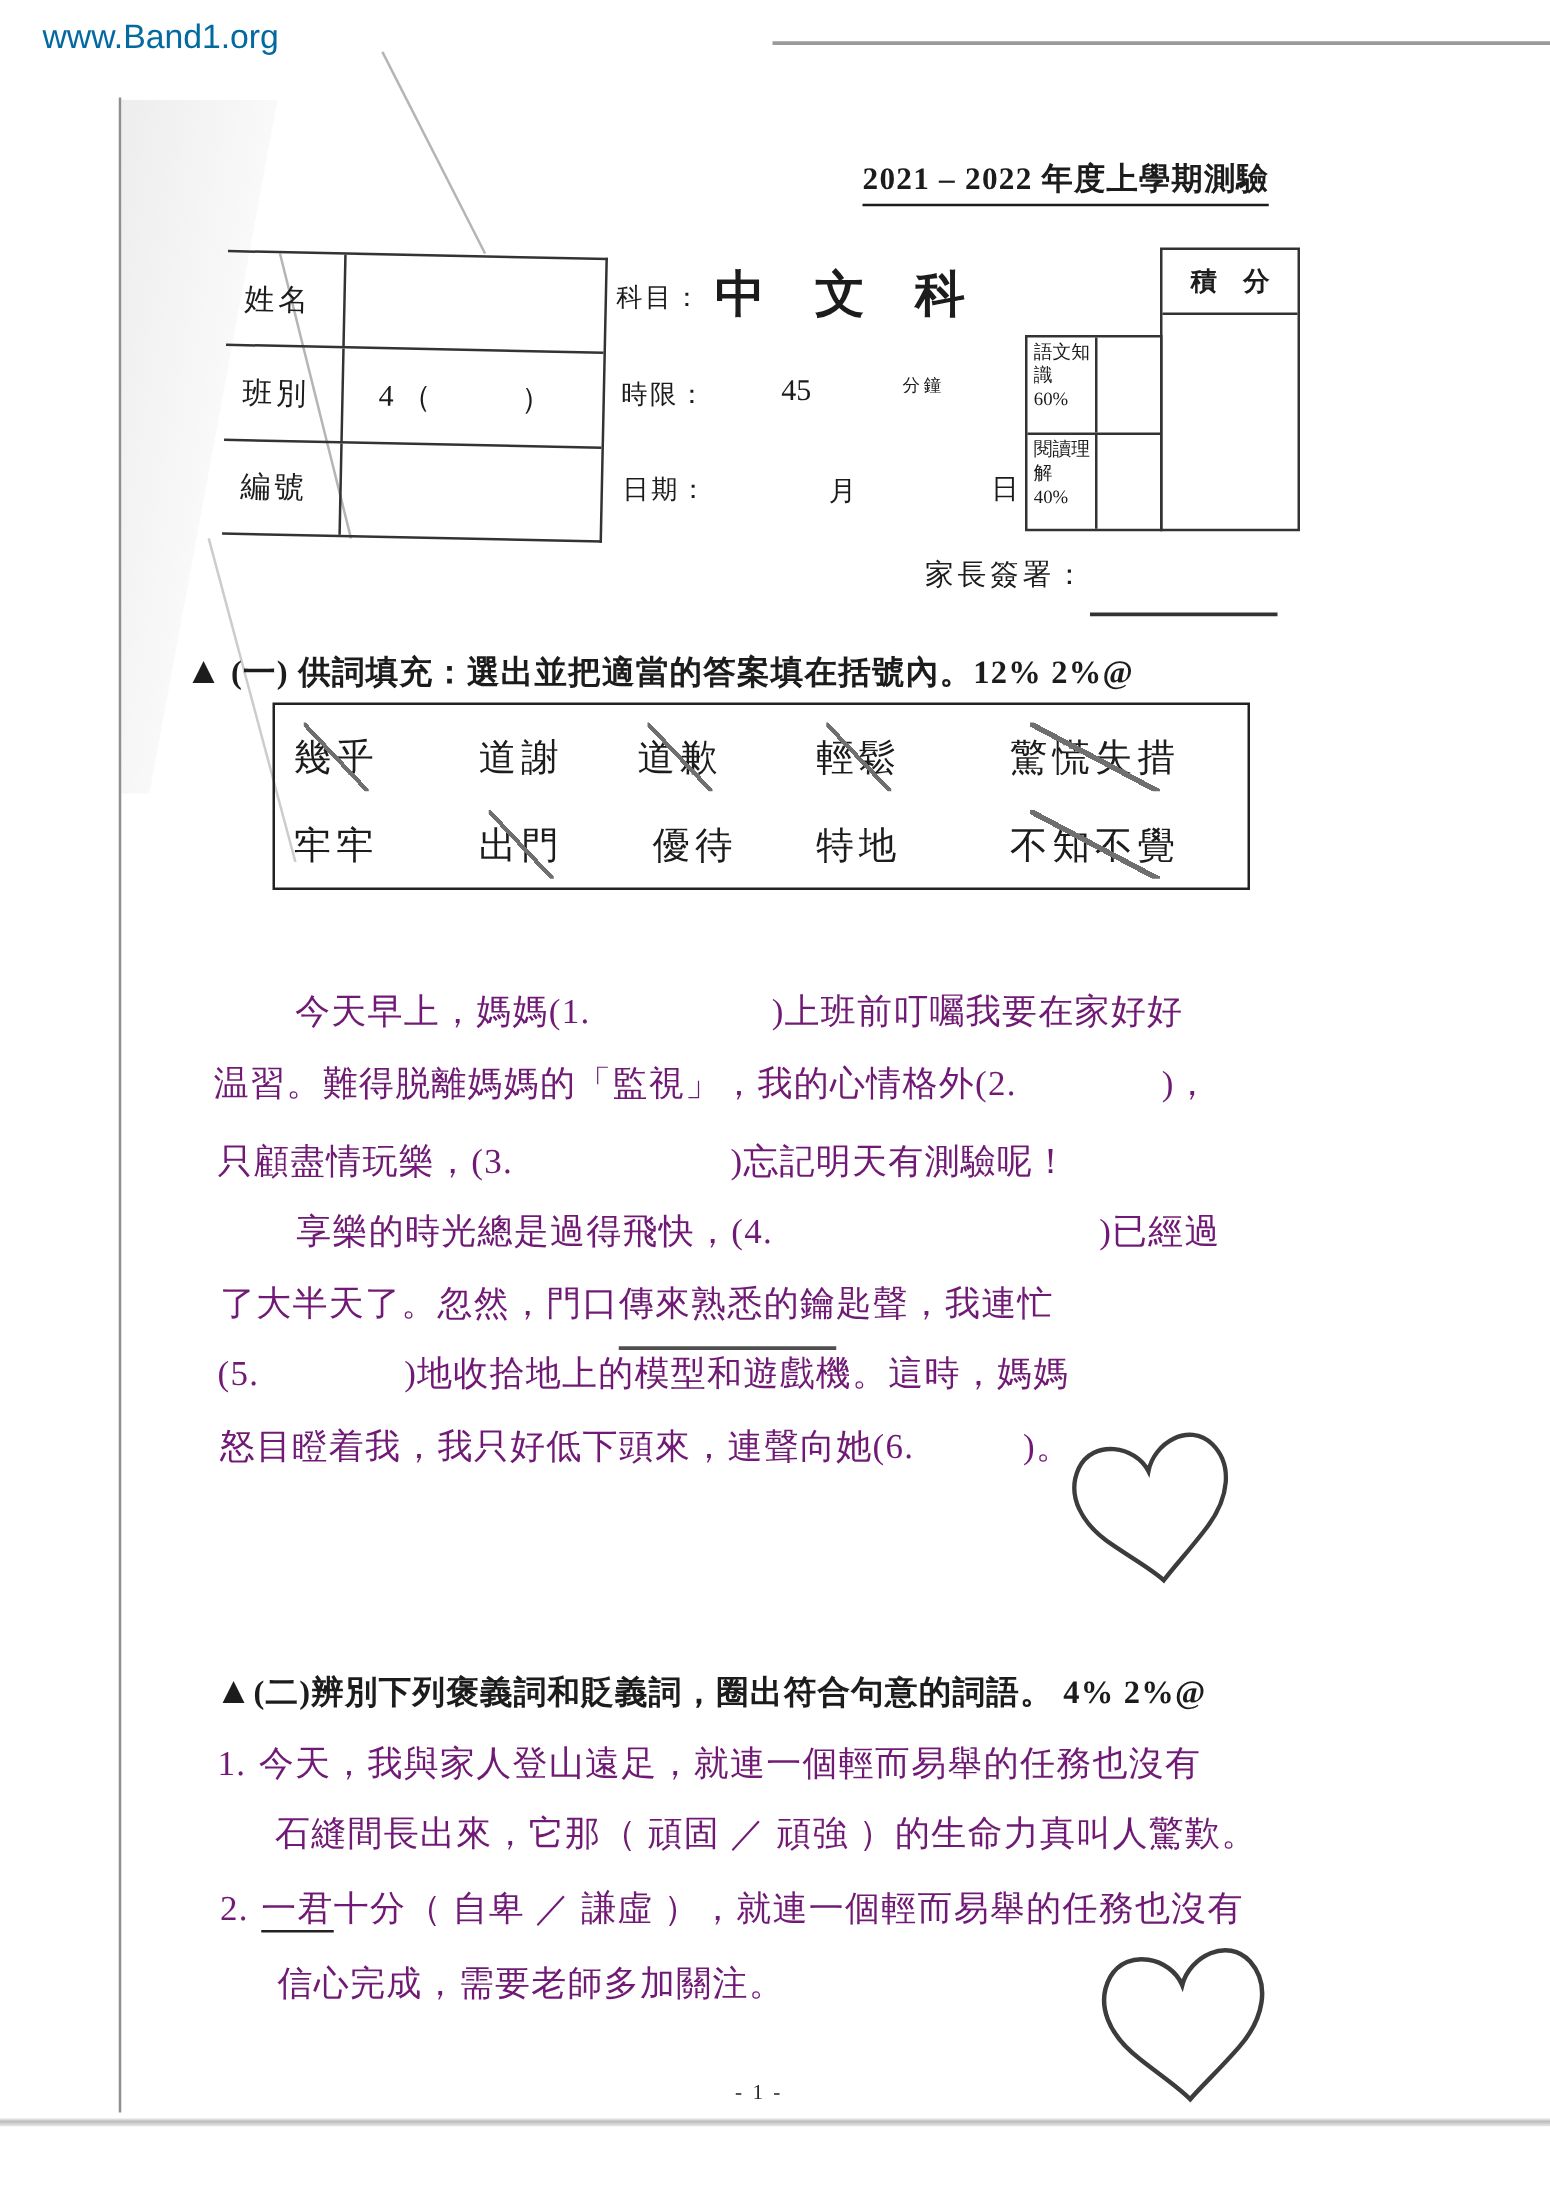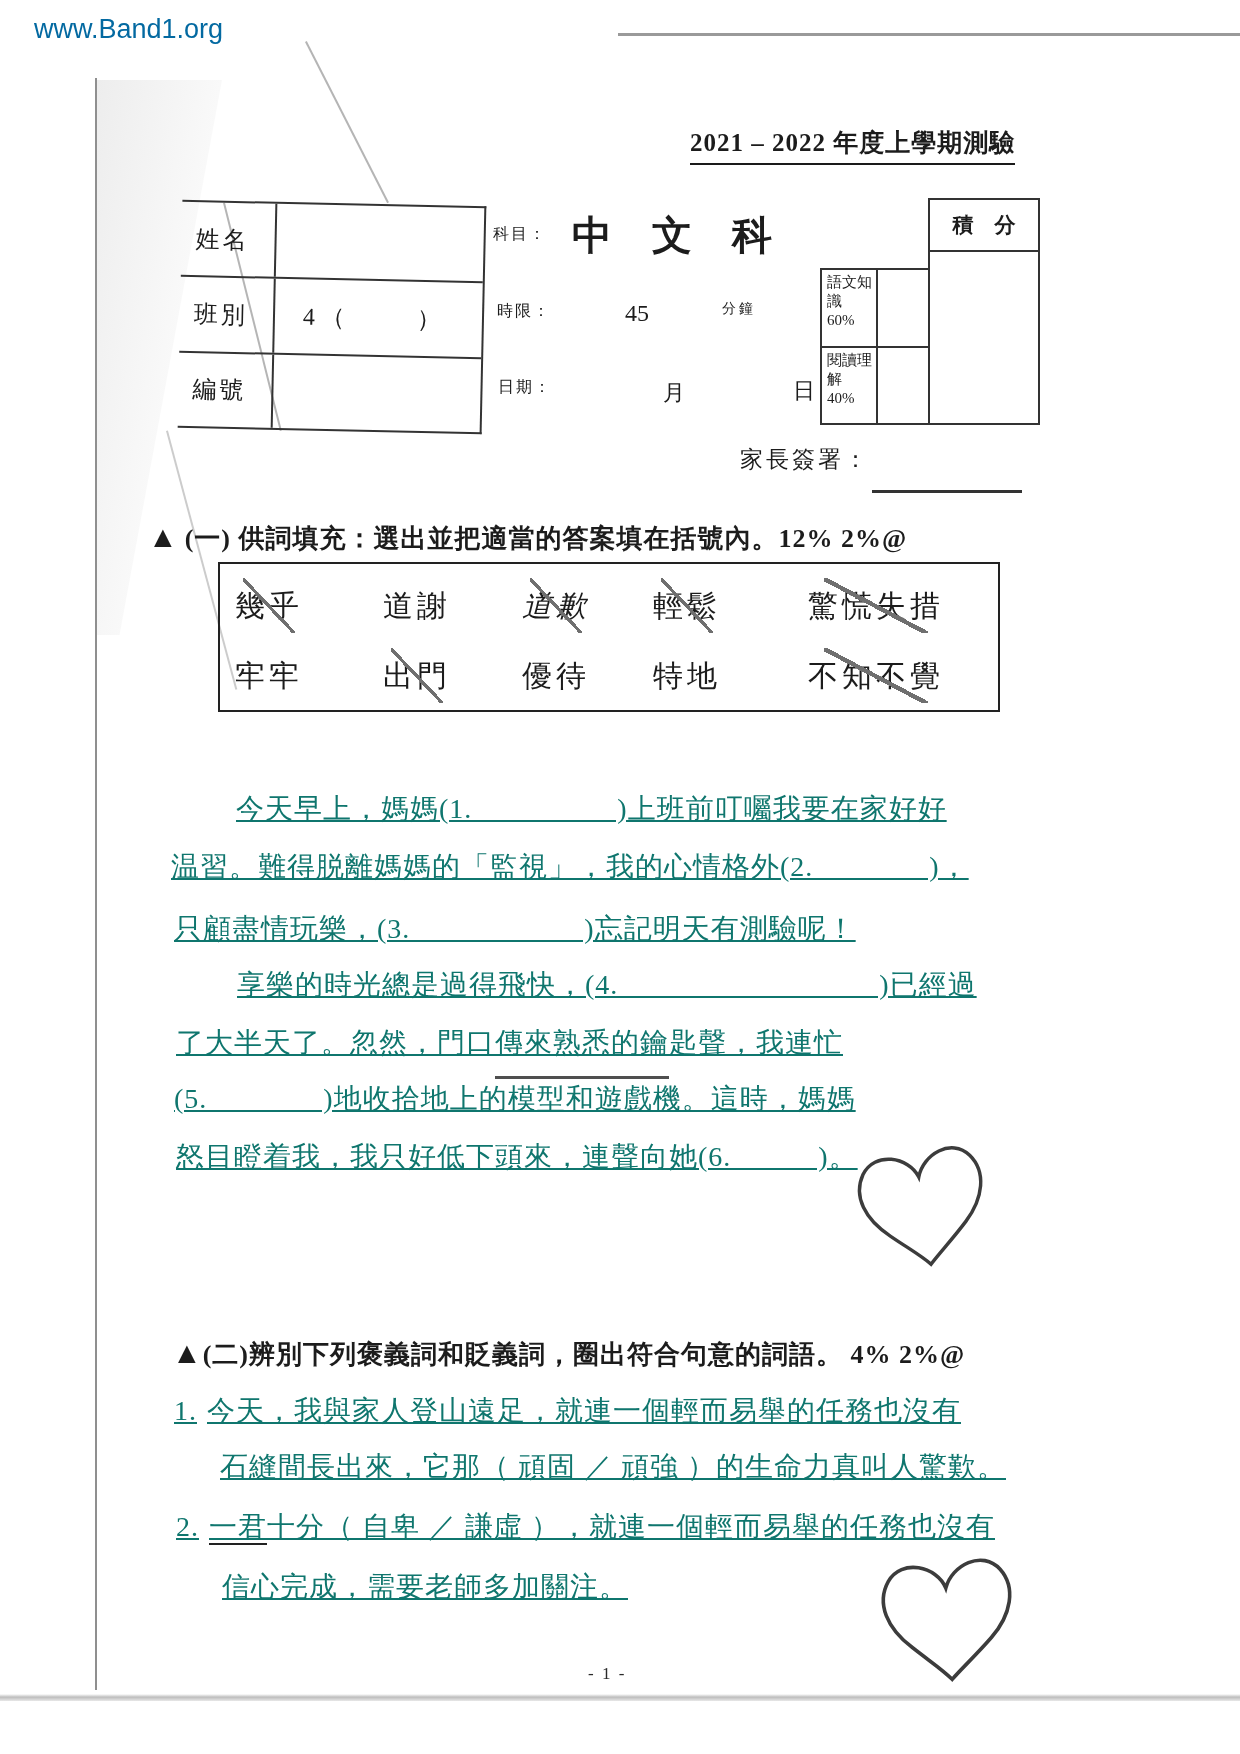--- a/index.html
+++ b/index.html
@@ -27,21 +27,21 @@
 
   
   .info-table { position:absolute; left:180px; top:203px; width:304px; height:228px;
     border:2px solid #333; border-left:none; transform:rotate(1.2deg); display:flex; flex-direction:column; }
   .info-row { flex:1; display:flex; border-bottom:2px solid #333; }
   .info-row:last-child { border-bottom:none; }
   .info-label { width:95px; border-right:2px solid #333; display:flex; align-items:center;
     padding-left:14px; font-size:24px; letter-spacing:3px; }
   .info-value { flex:1; display:flex; align-items:center; padding-left:28px; font-size:24px; }
 
-  .field-label { position:absolute; font-size:16px; letter-spacing:2px; }
+  .field-label { position:absolute; font-size:21px; letter-spacing:2px; }
   .subject-value { position:absolute; left:572px; top:208px; font-size:40px; font-weight:700; white-space:nowrap; }
   .time-value { position:absolute; left:625px; top:300px; font-size:24px; }
   .time-unit { position:absolute; left:722px; top:300px; font-size:14px; letter-spacing:3px; }
   .date-month { position:absolute; left:663px; top:378px; font-size:22px; }
   .date-day { position:absolute; left:793px; top:376px; font-size:22px; }
 
   
   .score-big { position:absolute; left:928px; top:198px; width:112px; height:227px; border:2px solid #333; }
   .score-title { height:52px; border-bottom:2px solid #333; display:flex; align-items:center;
     justify-content:center; font-size:21px; font-weight:700; }
@@ -61,21 +61,21 @@
   .sec-heading .tri { font-size:30px; font-weight:400; margin-right:6px; }
 
   
   .word-bank { position:absolute; left:218px; top:562px; width:782px; height:150px; border:2.5px solid #222; }
   .wb-word { position:absolute; font-size:30px; letter-spacing:4px; white-space:nowrap; }
   .struck { }
   .struck::after { content:""; position:absolute; left:12%; right:12%; top:-8px; bottom:-6px;
     background:linear-gradient(to top right, transparent 47%, #6f6f6f 47%, #6f6f6f 51.5%, transparent 51.5%); }
 
   
-  .tline { position:absolute; font-size:28px; letter-spacing:1px; white-space:nowrap; color:#0f766e;text-decoration:underline; }
+  .tline { position:absolute; font-size:28px; letter-spacing:1px; white-space:nowrap; color:#701a75; }
   .pencil-underline { border-bottom:3px solid #4f4f4f; padding-bottom:18px; }
   .name-underline { border-bottom:2.5px solid #222; padding-bottom:1px; }
   .item-num { margin-right:10px; }
 
   .heart { position:absolute; }
   .page-number { position:absolute; left:588px; top:1664px; font-size:17px; letter-spacing:2px; color:#2a2a2a; }
 </style>
 </head>
 <body>
 
@@ -135,21 +135,21 @@
   <div class="parent-sign">家長簽署：</div>
   <div class="sign-line"></div>
 
   <div class="sec-heading" style="left:148px;top:520px;">
     <span class="tri">▲</span><span>(一) 供詞填充：選出並把適當的答案填在括號內。12% 2%@</span>
   </div>
 
   <div class="word-bank">
     <span class="wb-word struck" style="left:15px;top:22px;text-align:right;">幾乎</span>
     <span class="wb-word" style="left:163px;top:22px;">道謝</span>
-    <span class="wb-word struck" style="left:302px;top:22px;font-style:italic;">道歉</span>
+    <span class="wb-word struck" style="left:290px;top:22px;">道歉</span>
     <span class="wb-word struck" style="left:433px;top:22px;">輕鬆</span>
     <span class="wb-word struck" style="left:588px;top:22px;">驚慌失措</span>
     <span class="wb-word" style="left:15px;top:92px;">牢牢</span>
     <span class="wb-word struck" style="left:163px;top:92px;">出門</span>
     <span class="wb-word" style="left:302px;top:92px;">優待</span>
     <span class="wb-word" style="left:433px;top:92px;">特地</span>
     <span class="wb-word struck" style="left:588px;top:92px;">不知不覺</span>
   </div>
 
   <div class="tline" style="left:236px;top:790px;">今天早上，媽媽(1.　　　　　)上班前叮囑我要在家好好</div>

